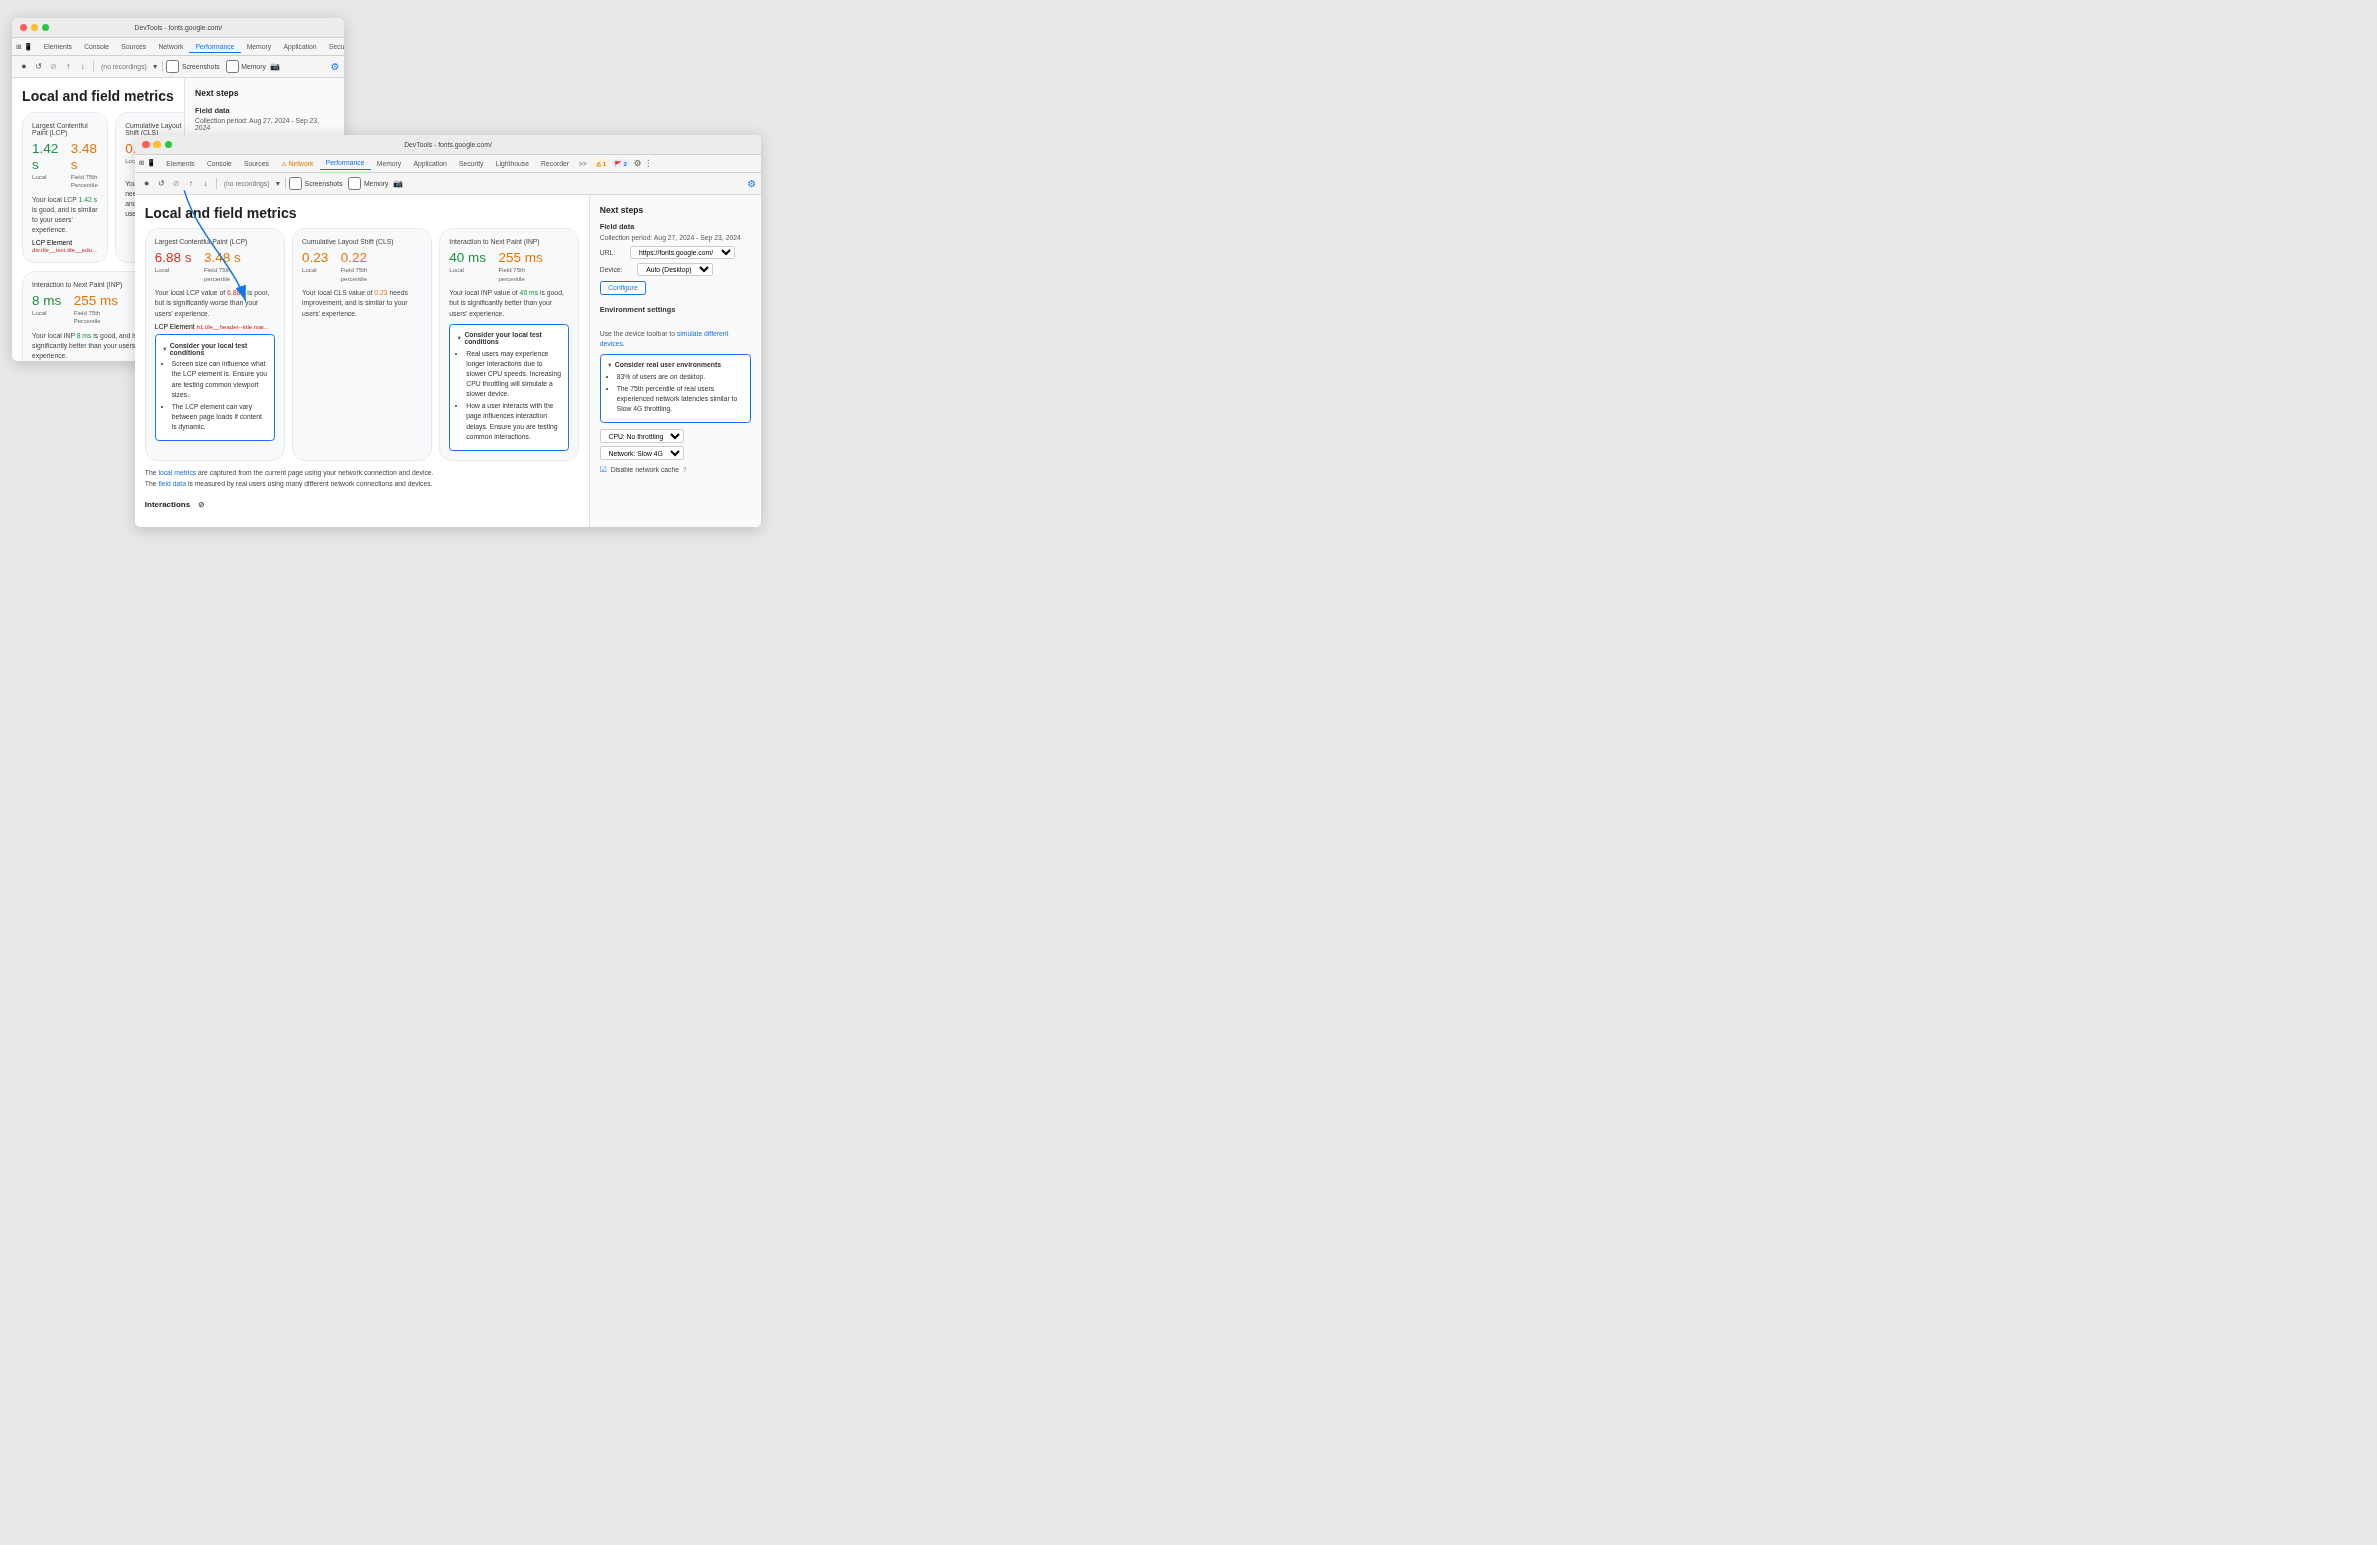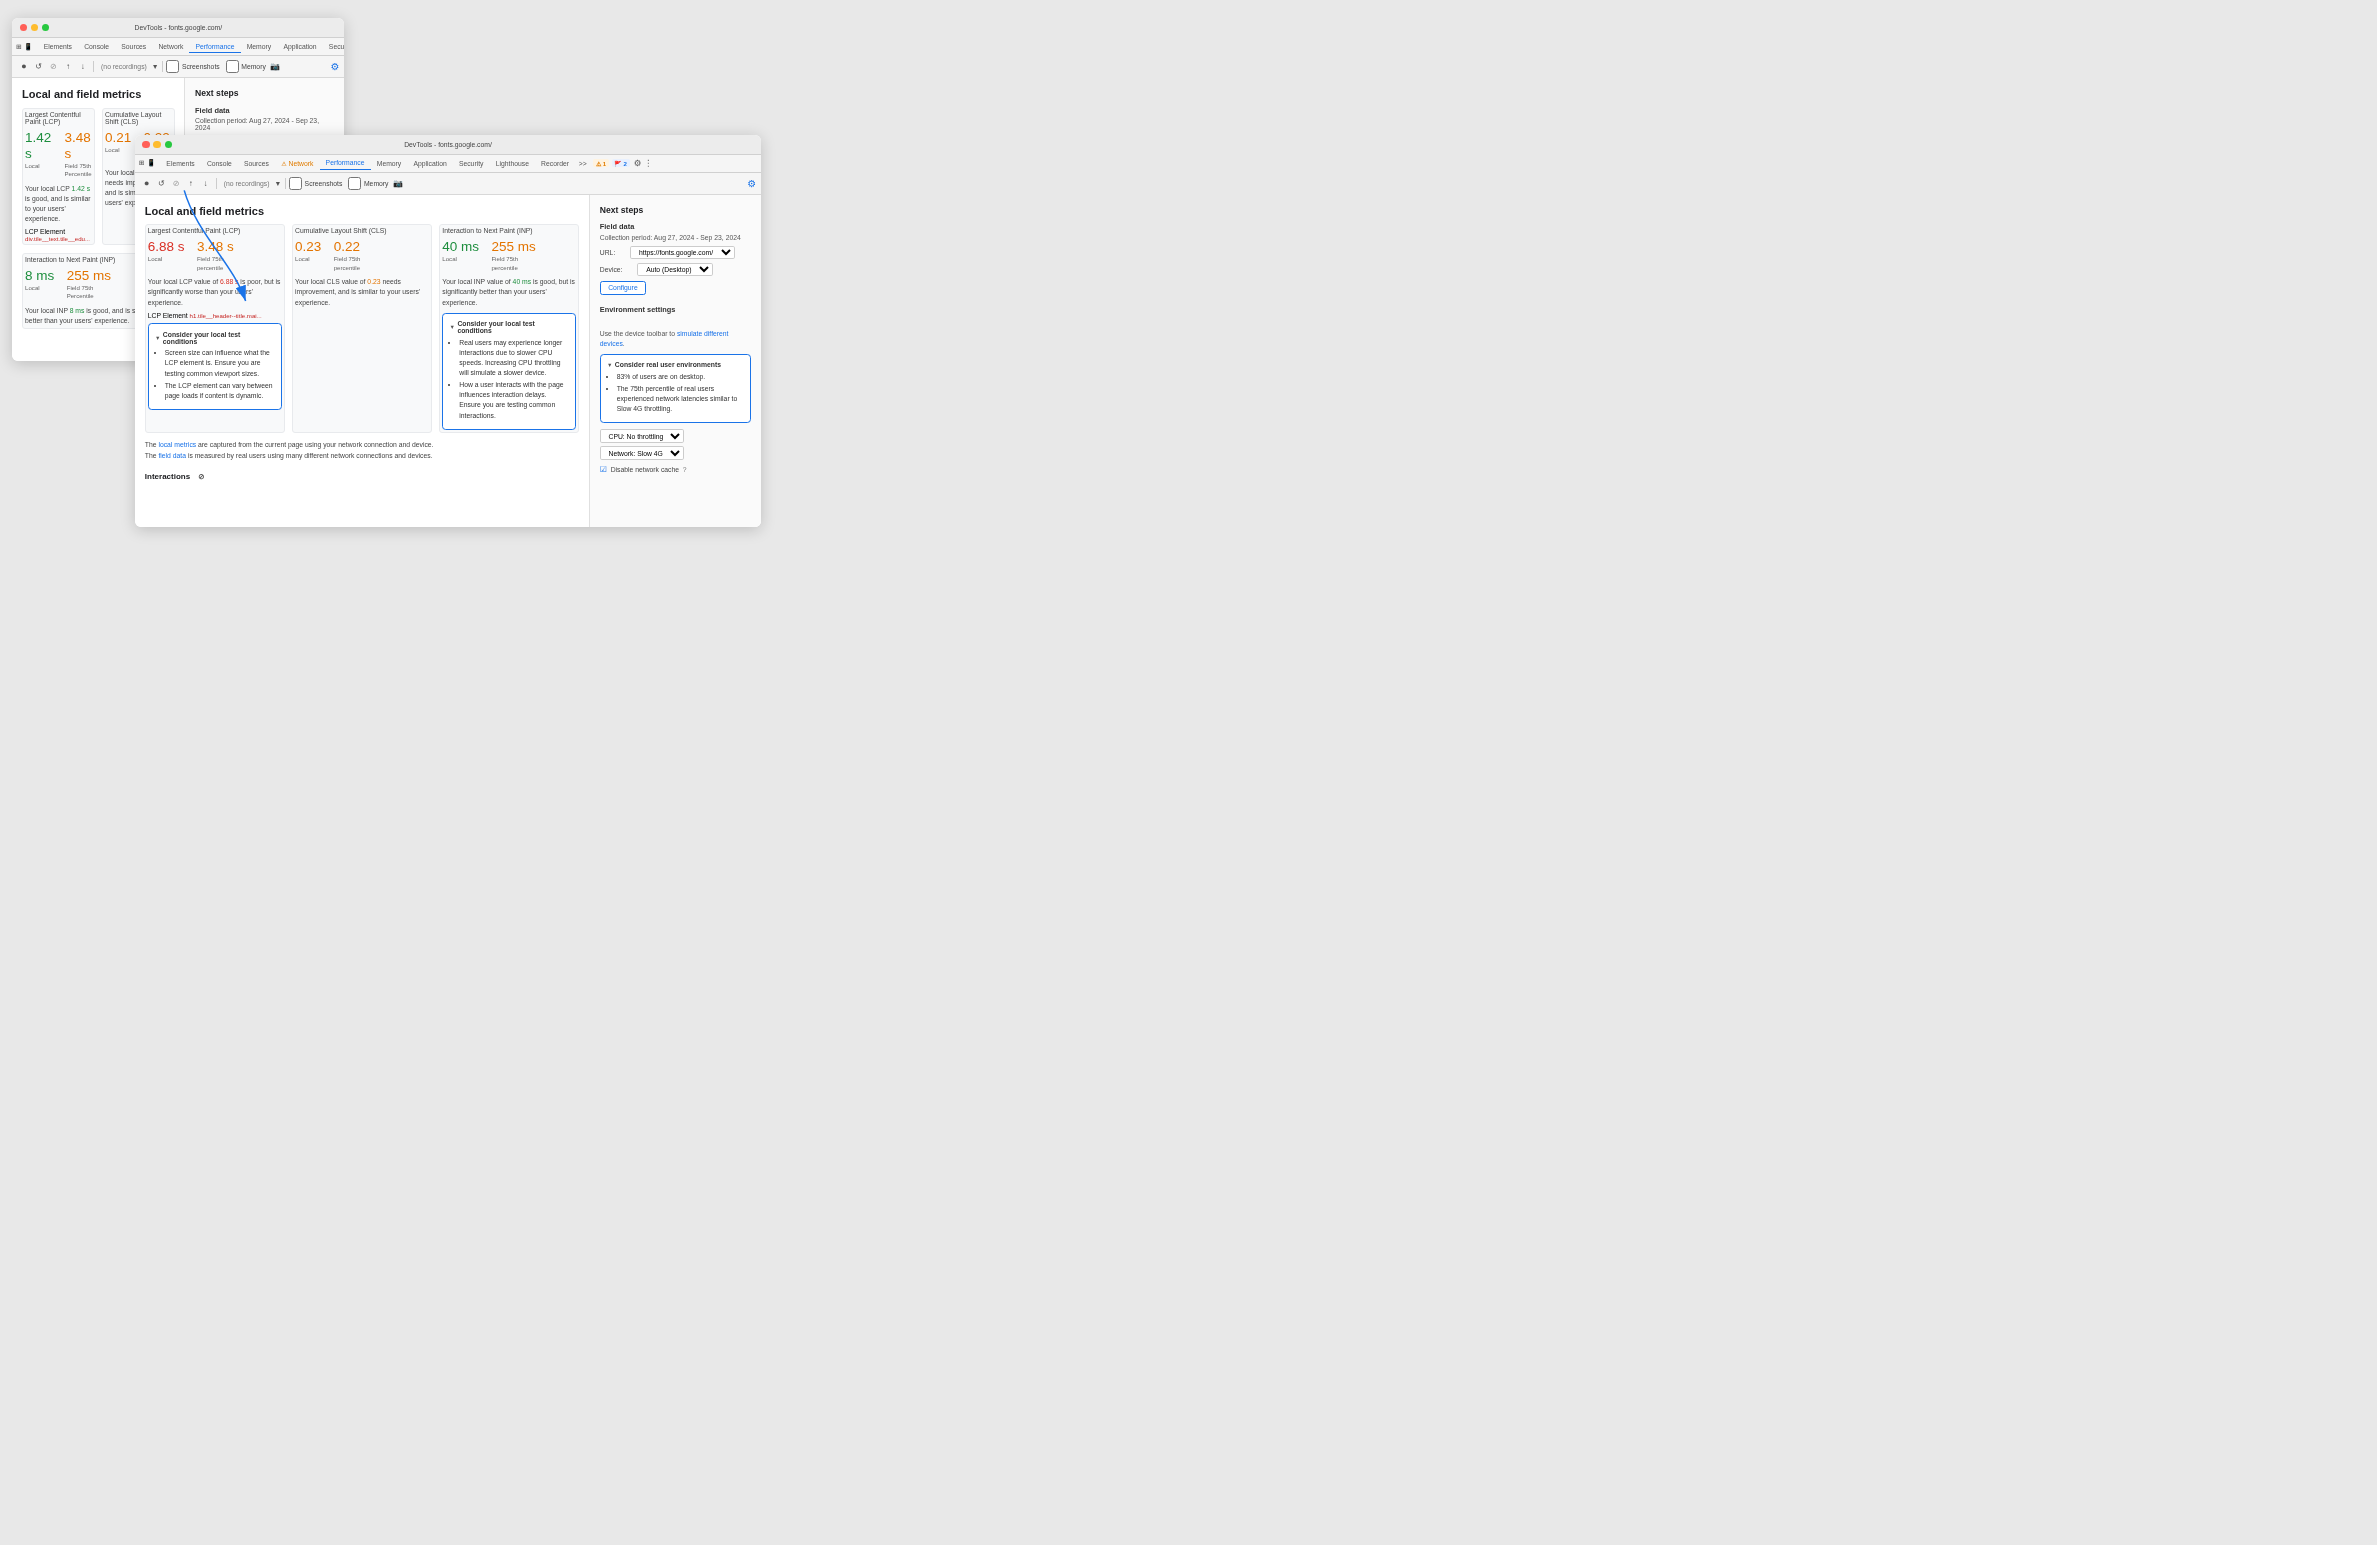--- a/index.html
+++ b/index.html
@@ -146,31 +146,31 @@
     }
 
     .side-panel {
       width: 160px;
       border-left: 0.6px solid #e0e0e0;
       padding: 9.8px;
       background: #fafafa;
     }
 
     .section-title {
-      font-size: 11px;
+      font-size: 14px;
       font-weight: 600;
       color: #202124;
       margin-bottom: 7.4px;
     }
 
     .metric-card {
       background: #f8f9fa;
       border: 0.6px solid #e8eaed;
-      border-radius: 3px;
-      padding: 2px;
+      border-radius: 13px;
+      padding: 9px;
     }
 
     .metric-label {
       font-size: 6.8px;
       color: #444;
       font-weight: 500;
       margin-bottom: 4.9px;
     }
 
     .metric-values {

